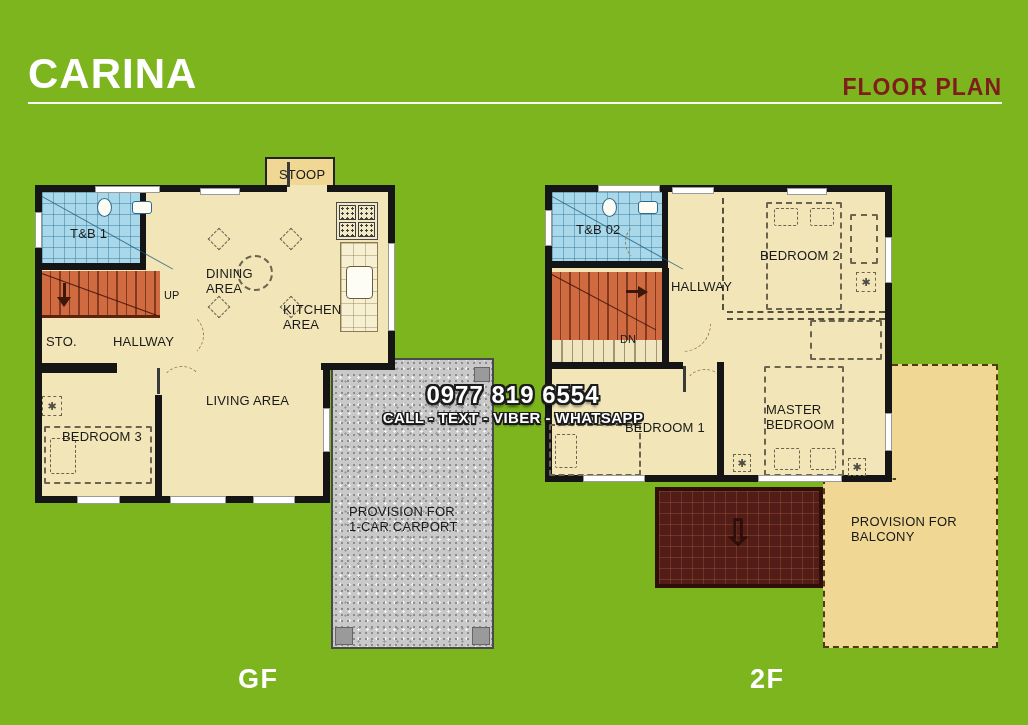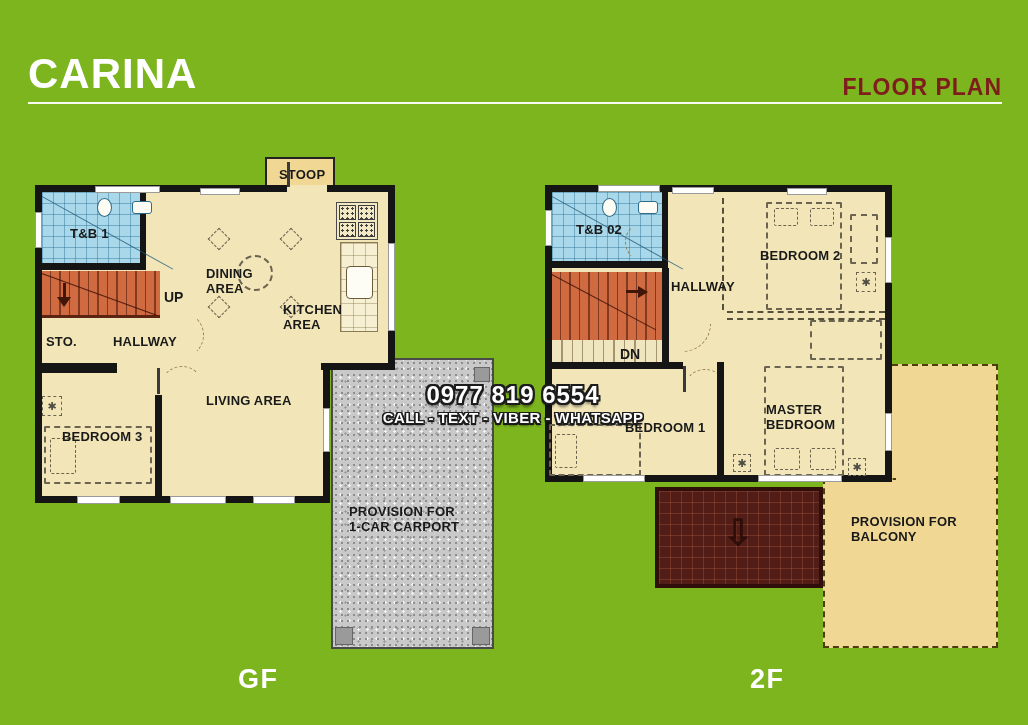--- a/index.html
+++ b/index.html
@@ -5,23 +5,23 @@
   :root{
     --background:#7CB51E; --floor:#F2E6B8; --accent-cream:#F0D894;
     --bath-blue:#A8D8E9; --stair-orange:#CF6A41; --roof-maroon:#521D16;
     --wall:#151515; --carport-gray:#C9C9C9; --o:#1c1c1c;
   }
   html,body{margin:0;padding:0;background:#666;}
   #stage{position:relative;width:1028px;height:725px;margin:0 auto;overflow:hidden;
          background:var(--background);font-family:"Liberation Sans",sans-serif;}
   .layer{position:absolute;inset:0;}
   .abs{position:absolute;}
-  .lbl{position:absolute;font-weight:bold;font-size:13px;color:#191919;letter-spacing:.2px;
+  .lbl{position:absolute;font-weight:normal;font-size:13px;color:#191919;letter-spacing:.2px;
        white-space:pre-line;line-height:1.18;z-index:7;}
-  .lbl.xs{font-size:14px;letter-spacing:0;}
+  .lbl.xs{font-size:11px;letter-spacing:0;}
   .floorlbl{position:absolute;font-weight:bold;font-size:27px;color:#fff;letter-spacing:1.5px;z-index:7;}
   .house{position:absolute;background:var(--floor);border:7px solid var(--wall);box-sizing:border-box;z-index:2;}
   .wall{position:absolute;background:var(--wall);z-index:5;}
   .win{position:absolute;background:#fff;box-shadow:inset 0 0 0 1px #9a9a9a;z-index:6;}
   .bath{position:absolute;background:var(--bath-blue);z-index:4;box-sizing:border-box;
         background-image:linear-gradient(rgba(30,100,140,.40) 1px,transparent 1px),
                          linear-gradient(90deg,rgba(30,100,140,.40) 1px,transparent 1px);
         background-size:11px 11px;}
   .diag{position:absolute;width:150px;border-top:1px solid rgba(25,85,120,.75);transform-origin:left top;z-index:4;}
   .fix{position:absolute;background:#fdfdf6;border:1.5px solid #2c6b8a;z-index:4;box-sizing:border-box;}
@@ -177,21 +177,21 @@
       <div class="fix" style="left:86px;top:9px;width:20px;height:13px;border-radius:3px;"></div>
       <div class="lbl" style="left:24px;top:30px;position:absolute;">T&amp;B 02</div>
     </div>
 
     <div class="stairs" style="left:552px;top:272px;width:110px;height:68px;border-bottom:none;">
       <div class="sdiag" style="left:0;top:2px;width:118px;transform:rotate(28deg);"></div>
       <div class="stem-h" style="left:74px;top:18px;width:14px;"></div>
       <div class="tri-right" style="left:86px;top:13.5px;"></div>
     </div>
     <div class="treadstrip" style="left:552px;top:340px;width:110px;height:28px;"></div>
-    <div class="lbl xs" style="left:620px;top:346px;">DN</div>
+    <div class="lbl xs" style="left:620px;top:333px;">DN</div>
     <div class="wall" style="left:662px;top:268px;width:7px;height:100px;"></div>
 
     <div class="wall" style="left:545px;top:362px;width:138px;height:7px;"></div>
     <div class="wall" style="left:717px;top:362px;width:7px;height:120px;"></div>
     <div class="abs" style="left:722px;top:198px;height:112px;border-left:2px dashed #55503c;z-index:4;"></div>
     <div class="abs" style="left:727px;top:311px;width:158px;height:5px;border-top:2px dashed #55503c;border-bottom:2px dashed #55503c;z-index:4;"></div>
 
     <div class="lbl" style="left:671px;top:279px;">HALLWAY</div>
     <div class="lbl" style="left:760px;top:248px;">BEDROOM 2</div>
     <div class="lbl" style="left:593px;top:420px;margin-left:32px;">BEDROOM 1</div>

